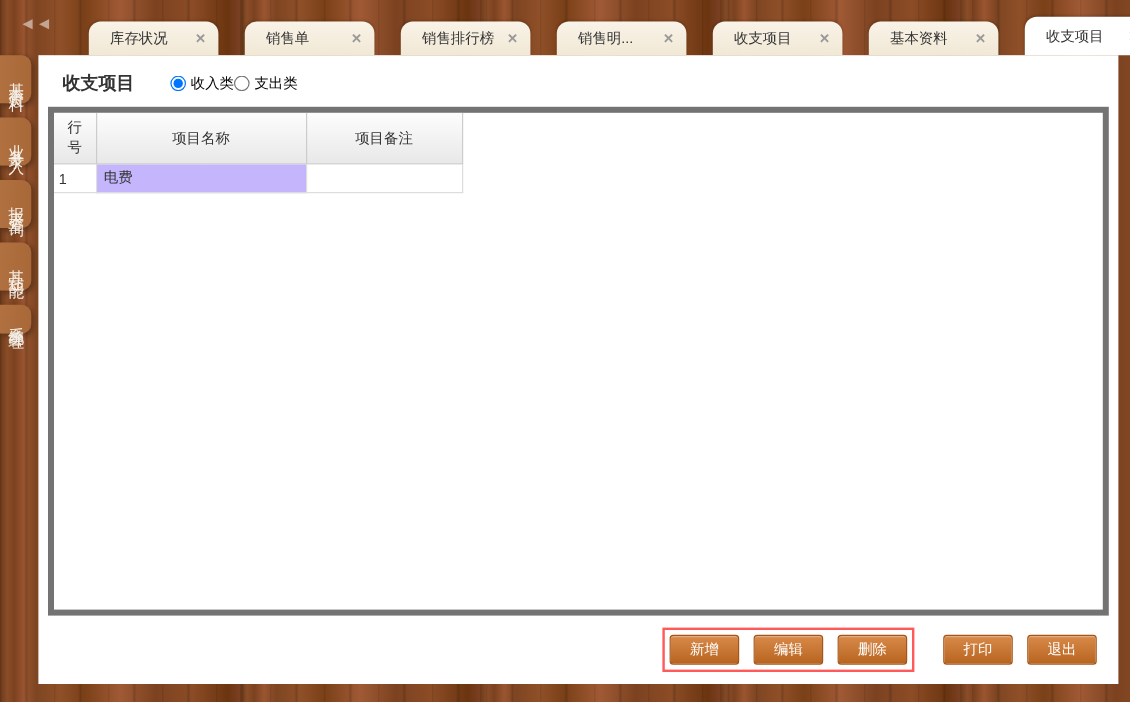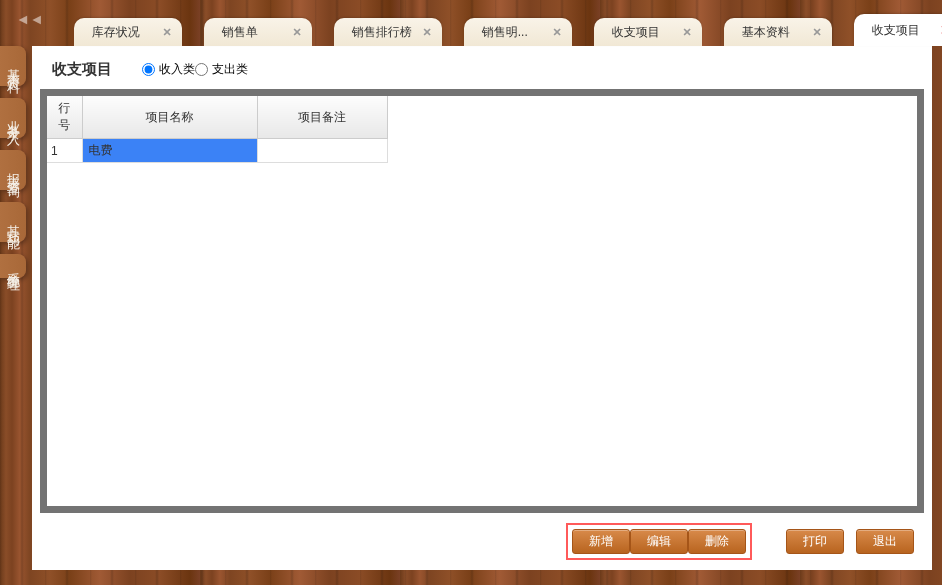--- a/index.html
+++ b/index.html
@@ -154,21 +154,21 @@
     .radio-group label {
       display: flex;
       align-items: center;
       gap: 4px;
     }
 
     
     .table-wrap {
       margin: 0 8px;
       flex: 1;
-      border: 7px solid #737373;
+      border: 5px solid #737373;
       overflow: hidden;
       position: relative;
     }
     table {
       border-collapse: collapse;
       font-size: 12px;
     }
     thead th {
       background: linear-gradient(#fdfdfd, #e8e8e8);
       border: 1px solid #ccc;
@@ -182,21 +182,21 @@
     tbody td {
       border: 1px solid #ddd;
       padding: 3px 6px;
       color: #333;
     }
     tbody td:first-child { border-left: none; text-align: left; padding-left: 4px;}
     .col-rownum { width: 35px; }
     .col-name { width: 175px; }
     .col-remark { width: 130px; }
     tbody tr.selected td.cell-name {
-      background: #3b82f6;
+      background: #c4b5fd;
     }
 
     
     .footer {
       padding: 10px 18px 10px 10px;
       display: flex;
       justify-content: flex-end;
       gap: 12px;
       align-items: center;
     }
@@ -209,21 +209,22 @@
       width: 58px;
       text-align: center;
       font-size: 12px;
       cursor: pointer;
       box-shadow: inset 0 1px 0 rgba(255,255,255,0.3);
     }
     .highlight-box {
       border: 2px solid #ff5a5a;
       padding: 4px 4px;
       display: flex;
-      margin-right: 22px;
+      gap: 12px;
+      margin-right: 12px;
     }
   </style>
 </head>
 <body>
 
 <div class="wood-bg"></div>
 <div class="wood-overlay"></div>
 
 <div class="tab-strip">
   <div class="tab-arrow">◄◄</div>

